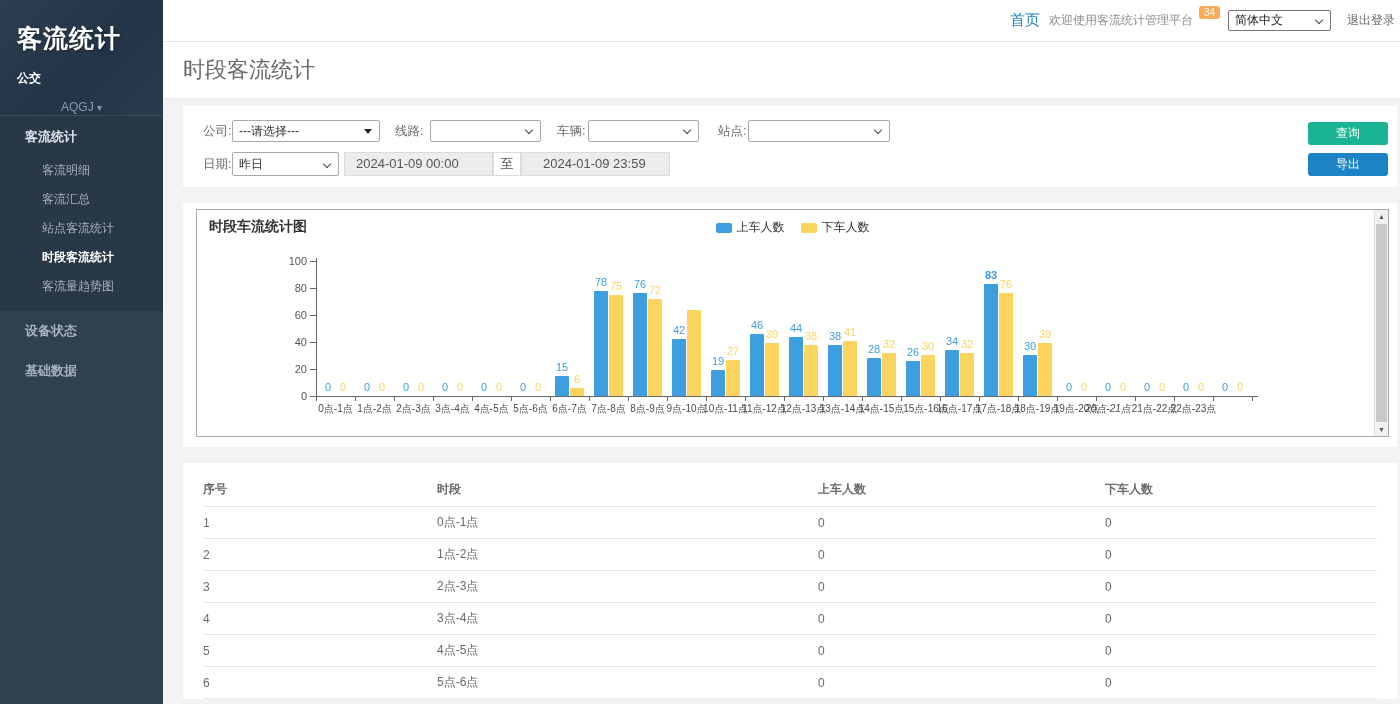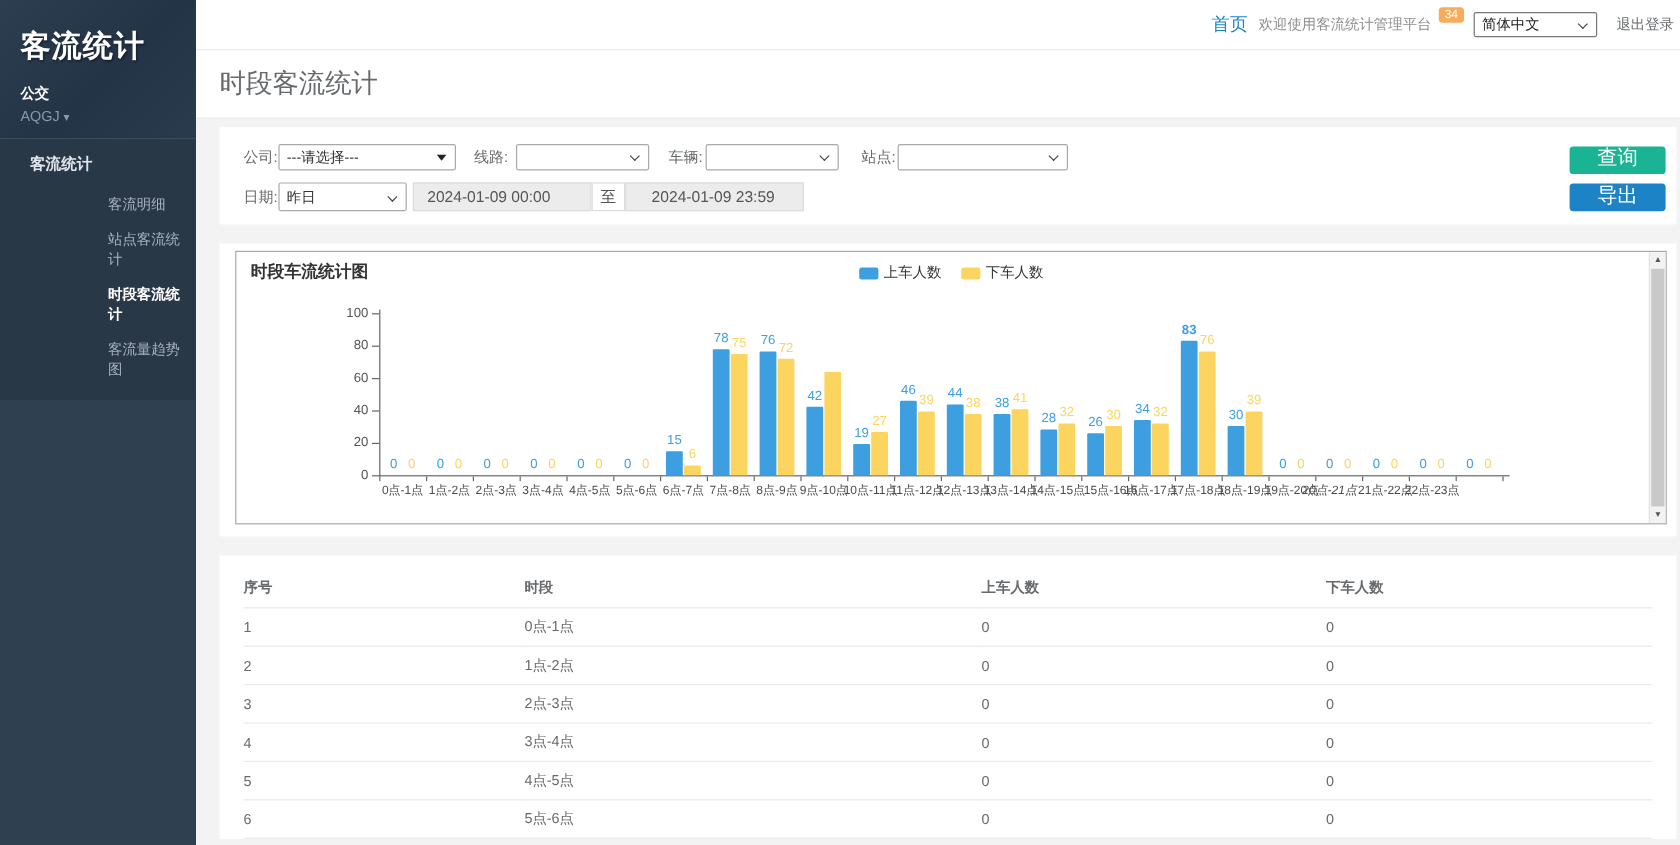--- a/index.html
+++ b/index.html
@@ -7,26 +7,26 @@
   body { font-family:"Liberation Sans","DejaVu Sans",sans-serif; background:#f3f3f4; color:#676a6c; }
 
   
   .sidebar { position:fixed; left:0; top:0; width:163px; height:704px;
              background:var(--sidebar-bg,#2f4050); z-index:10; }
   .brand { height:115px; padding:22px 17px 0;
            background:linear-gradient(135deg,#2c3e50 0%,#243447 55%,#2a3b4d 100%); }
   .brand-title { color:#fff; font-size:25px; font-weight:bold; letter-spacing:1px;
                  text-shadow:1px 1px 2px rgba(0,0,0,.4); }
   .brand-sub { color:#fff; font-size:12px; font-weight:bold; margin-top:15px; }
-  .brand-user { color:#8b98a7; font-size:12px; margin-top:3px; cursor:pointer; }
+  .brand-user { color:#8b98a7; font-size:12px; margin-top:13px; cursor:pointer;text-align:center; }
   .brand-user .caret { font-size:10px; color:#8b98a7; }
   .menu-section { background:var(--sidebar-active-bg,#293846); border-top:1px solid #3a4b5c; }
   .menu-section-label { display:block; padding:12px 10px 10px 25px; font-size:13px;
                         color:#dfe4ed; font-weight:600; cursor:pointer; }
-  .submenu { list-style:none; padding-bottom:10px;padding-left:48px; }
+  .submenu { list-style:none; padding-bottom:10px; }
   .submenu li { padding:6px 10px 6px 42px; font-size:12px; color:#a7b1c2; cursor:pointer; }
   .submenu li.active { color:#ffffff; font-weight:600; }
   .menu-extra div { padding:11px 10px 11px 25px; font-size:13px; color:#a7b1c2;
                     font-weight:600; cursor:pointer; }
 
   
   .main { margin-left:163px; width:1237px; }
   .topbar { height:42px; background:#fff; border-bottom:1px solid #e7eaec;
             display:flex; align-items:center; justify-content:flex-end; padding-right:5px; }
   .home-link { color:var(--link-blue,#1c84c6); font-size:15px; cursor:pointer; margin-right:9px; }
@@ -58,22 +58,22 @@
               border-top:5px solid #222; }
   .sel .chev { position:absolute; right:8px; top:6px; width:6px; height:6px;
                border-right:1.5px solid #444; border-bottom:1.5px solid #444;
                transform:rotate(45deg); }
   .date-input { position:absolute; height:24px; background:#ececec; border:1px solid #dcdcdc;
                 font-size:13px; color:#555; line-height:22px; padding:0 11px; cursor:pointer; }
   .date-addon { position:absolute; height:24px; width:28px; background:#fff;
                 border:1px solid #dcdcdc; font-size:13px; color:#555; line-height:22px;
                 text-align:center; }
   .btn { position:absolute; right:9px; width:80px; height:23px; border:none; border-radius:3px;
-         color:#fff; font-size:17px; line-height:23px; text-align:center; cursor:pointer;
-         font-family:Liberation Mono, monospace; }
+         color:#fff; font-size:12px; line-height:23px; text-align:center; cursor:pointer;
+         font-family:Liberation Serif, serif; }
   .btn-query { top:16px; background:var(--accent-green,#1ab394); }
   .btn-export { top:47px; background:var(--accent-blue,#1c84c6); }
 
   
   .chart-panel { height:244px; padding:6px 8px 10px 13px; }
   .chart-box { position:relative; width:1193px; height:228px; border:1px solid #a9a9a9;
                overflow:hidden; background:#fff; }
   .chart-title { position:absolute; left:12px; top:8px; font-size:14px; font-weight:bold; color:#333; }
   .legend { position:absolute; left:50%; top:9px; transform:translateX(-50%);
             display:flex; align-items:center; gap:16px; }
@@ -113,25 +113,30 @@
   <div class="brand">
     <div class="brand-title">客流统计</div>
     <div class="brand-sub">公交</div>
     <div class="brand-user"><span>AQGJ</span> <span class="caret">▾</span></div>
   </div>
   <nav>
     <div class="menu-section">
       <span class="menu-section-label">客流统计</span>
       <ul class="submenu">
           <li>客流明细</li>
+          <li>客流汇总</li>
           <li>站点客流统计</li>
           <li class="active">时段客流统计</li>
           <li>客流量趋势图</li>
         </ul>
     </div>
+    <div class="menu-extra">
+        <div>设备状态</div>
+        <div>基础数据</div>
+      </div>
   </nav>
 </aside>
 
 <div class="main">
 
   <header class="topbar">
     <span class="home-link">首页</span>
     <span class="welcome">欢迎使用客流统计管理平台</span>
     <span class="badge">34</span>
     <div class="lang-select">

